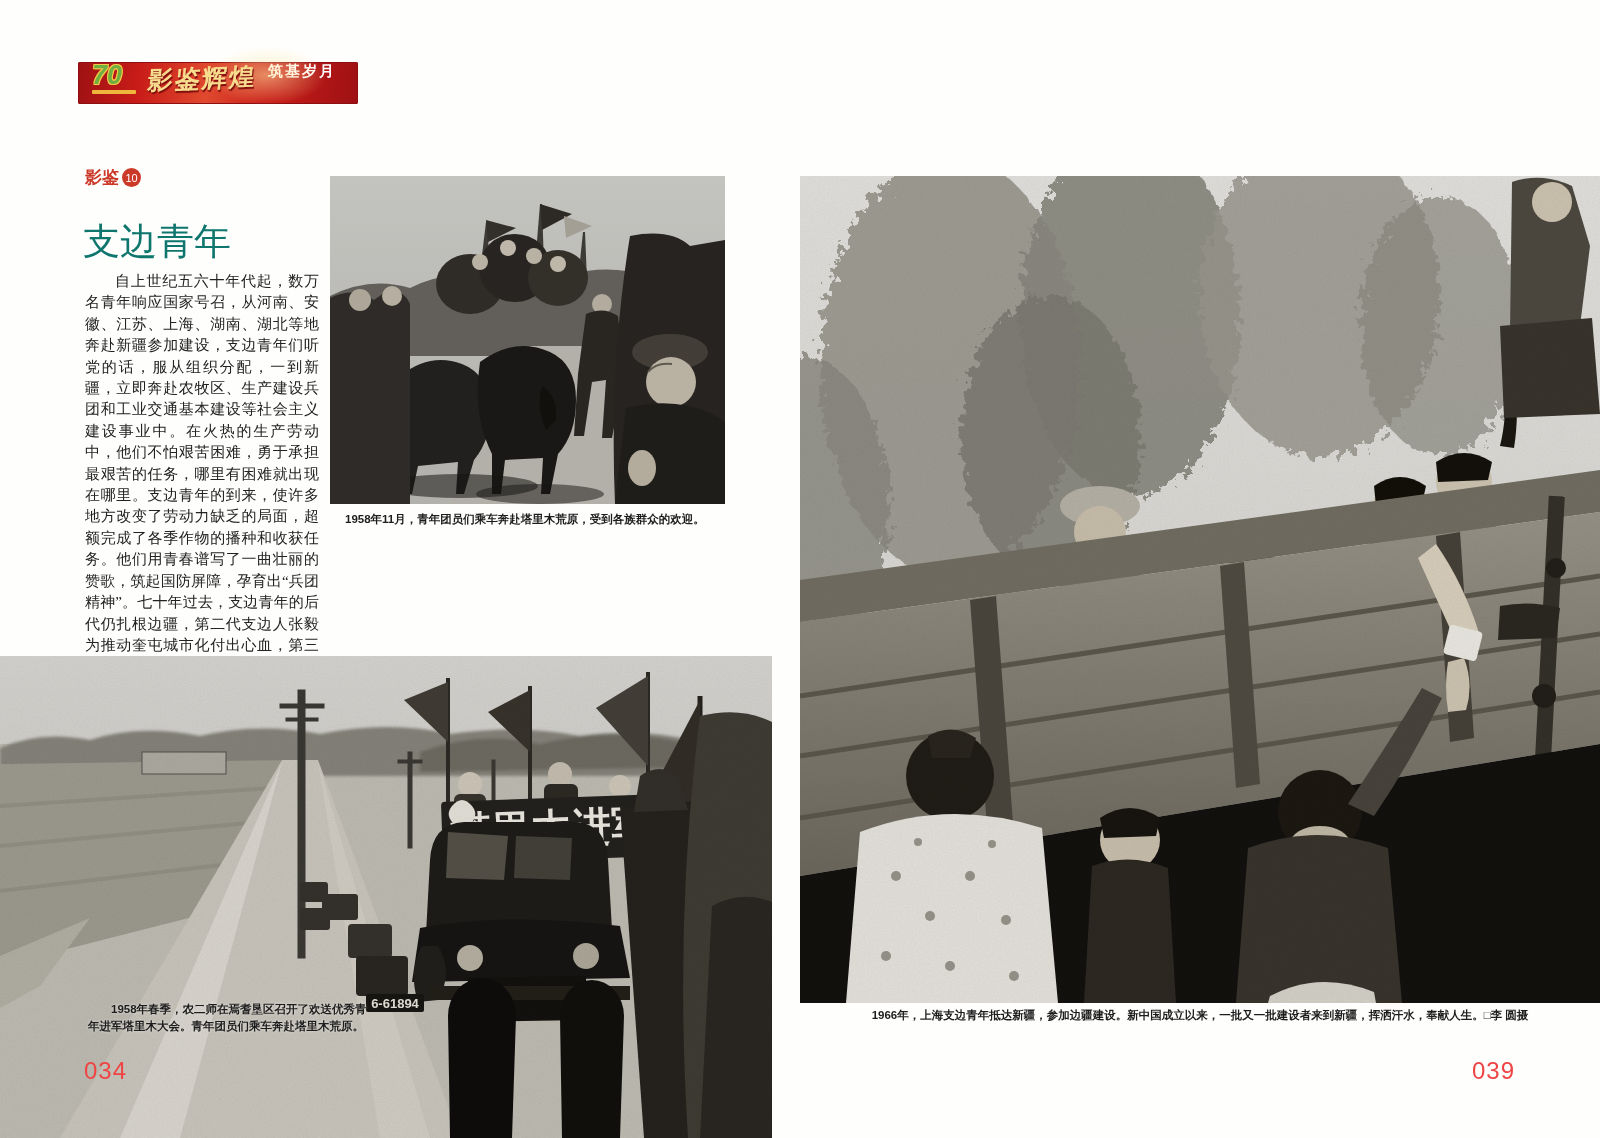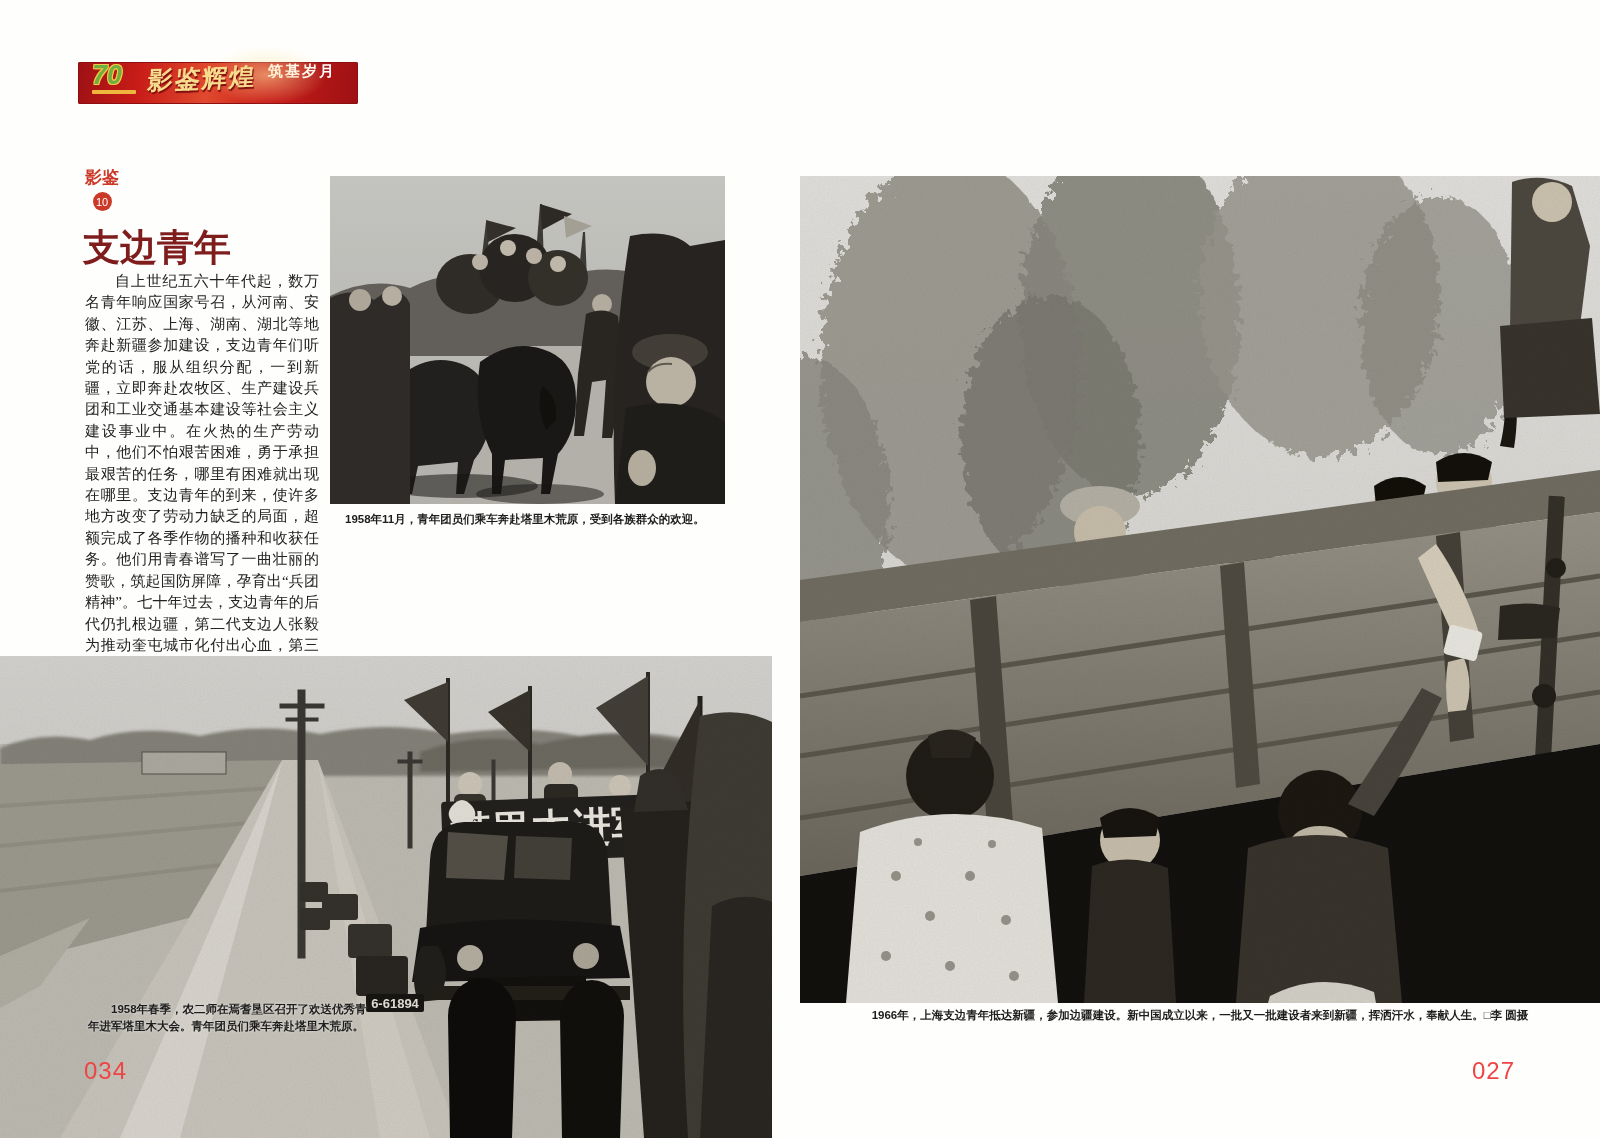--- a/index.html
+++ b/index.html
@@ -17,27 +17,27 @@
     font-size:27px;line-height:1;color:#6fae3f;
     text-shadow:1px 1px 0 #f3c945,-1px -1px 0 #f3c945,1px -1px 0 #f3c945,-1px 1px 0 #f3c945;}
   .logo70 .bar{display:block;margin-top:1px;width:44px;height:4px;background:#eeb63c;border-radius:1px;}
   .callig{margin-left:12px;font-family:"Liberation Serif","DejaVu Serif",serif;
     font-weight:bold;font-size:25px;letter-spacing:2px;color:#f7dc8e;
     transform:skewX(-7deg) rotate(-2deg);text-shadow:1px 2px 1px #7d0d0d;}
   .edition{margin-left:12px;color:#ffffff;font-weight:bold;font-size:15px;letter-spacing:2px;}
 
   
   .section-label{position:absolute;left:85px;top:166px;color:#cb3928;font-weight:bold;
-    font-size:17px;display:flex;align-items:center;gap:3px;flex-direction:column;}
+    font-size:17px;display:flex;align-items:center;gap:3px;}
   .section-num{display:inline-flex;align-items:center;justify-content:center;
     width:19px;height:19px;border-radius:50%;background:#cb3928;color:#ffffff;
     font-size:11px;font-weight:normal;}
-  .article-title{position:absolute;left:83px;top:198px;
-    font-family:"Liberation Serif","DejaVu Serif",serif;font-weight:bold;
-    font-size:37px;color:#7f1d1d;letter-spacing:0px;}
+  .article-title{position:absolute;left:83px;top:192px;
+    font-family:"Liberation Serif","DejaVu Serif",serif;font-weight:normal;
+    font-size:37px;color:#0f766e;letter-spacing:0px;}
   .article-body{position:absolute;left:85px;top:256px;width:234px;
     font-family:"Liberation Serif","DejaVu Serif",serif;font-size:15px;
     line-height:21.4px;color:#222222;text-align:justify;text-indent:2em;
     letter-spacing:0;}
 
   
   .photo{position:absolute;overflow:hidden;background:#cccccc;}
   .photo svg{display:block;}
   .photo-hami{left:330px;top:176px;width:395px;height:328px;}
   .photo-tarim{left:0;top:656px;width:772px;height:490px;}
@@ -370,15 +370,15 @@
         <path d="M548,628 q40,-60 74,-116 l20,10 q-30,62 -68,118 Z" fill="#4a463e"></path>
         <path d="M448,672 q70,-26 140,0 l14,155 -166,0 Z" fill="#3a362e"></path>
         <path d="M470,820 q50,-26 104,-4 l2,11 -108,0 Z" fill="#d9d6cd"></path>
       </g>
       <rect width="800" height="827" filter="url(#grain3)" opacity="0.12"></rect>
     </svg>
   </div>
   <div class="caption caption-xinjiang">
     <span>1966年，上海支边青年抵达新疆，参加边疆建设。新中国成立以来，一批又一批建设者来到新疆，挥洒汗水，奉献人生。</span><span class="credit">□李 圆摄</span>
   </div>
-  <div class="page-num page-num-right">027</div>
+  <div class="page-num page-num-right">039</div>
 
 </div>
 
 </body></html>

